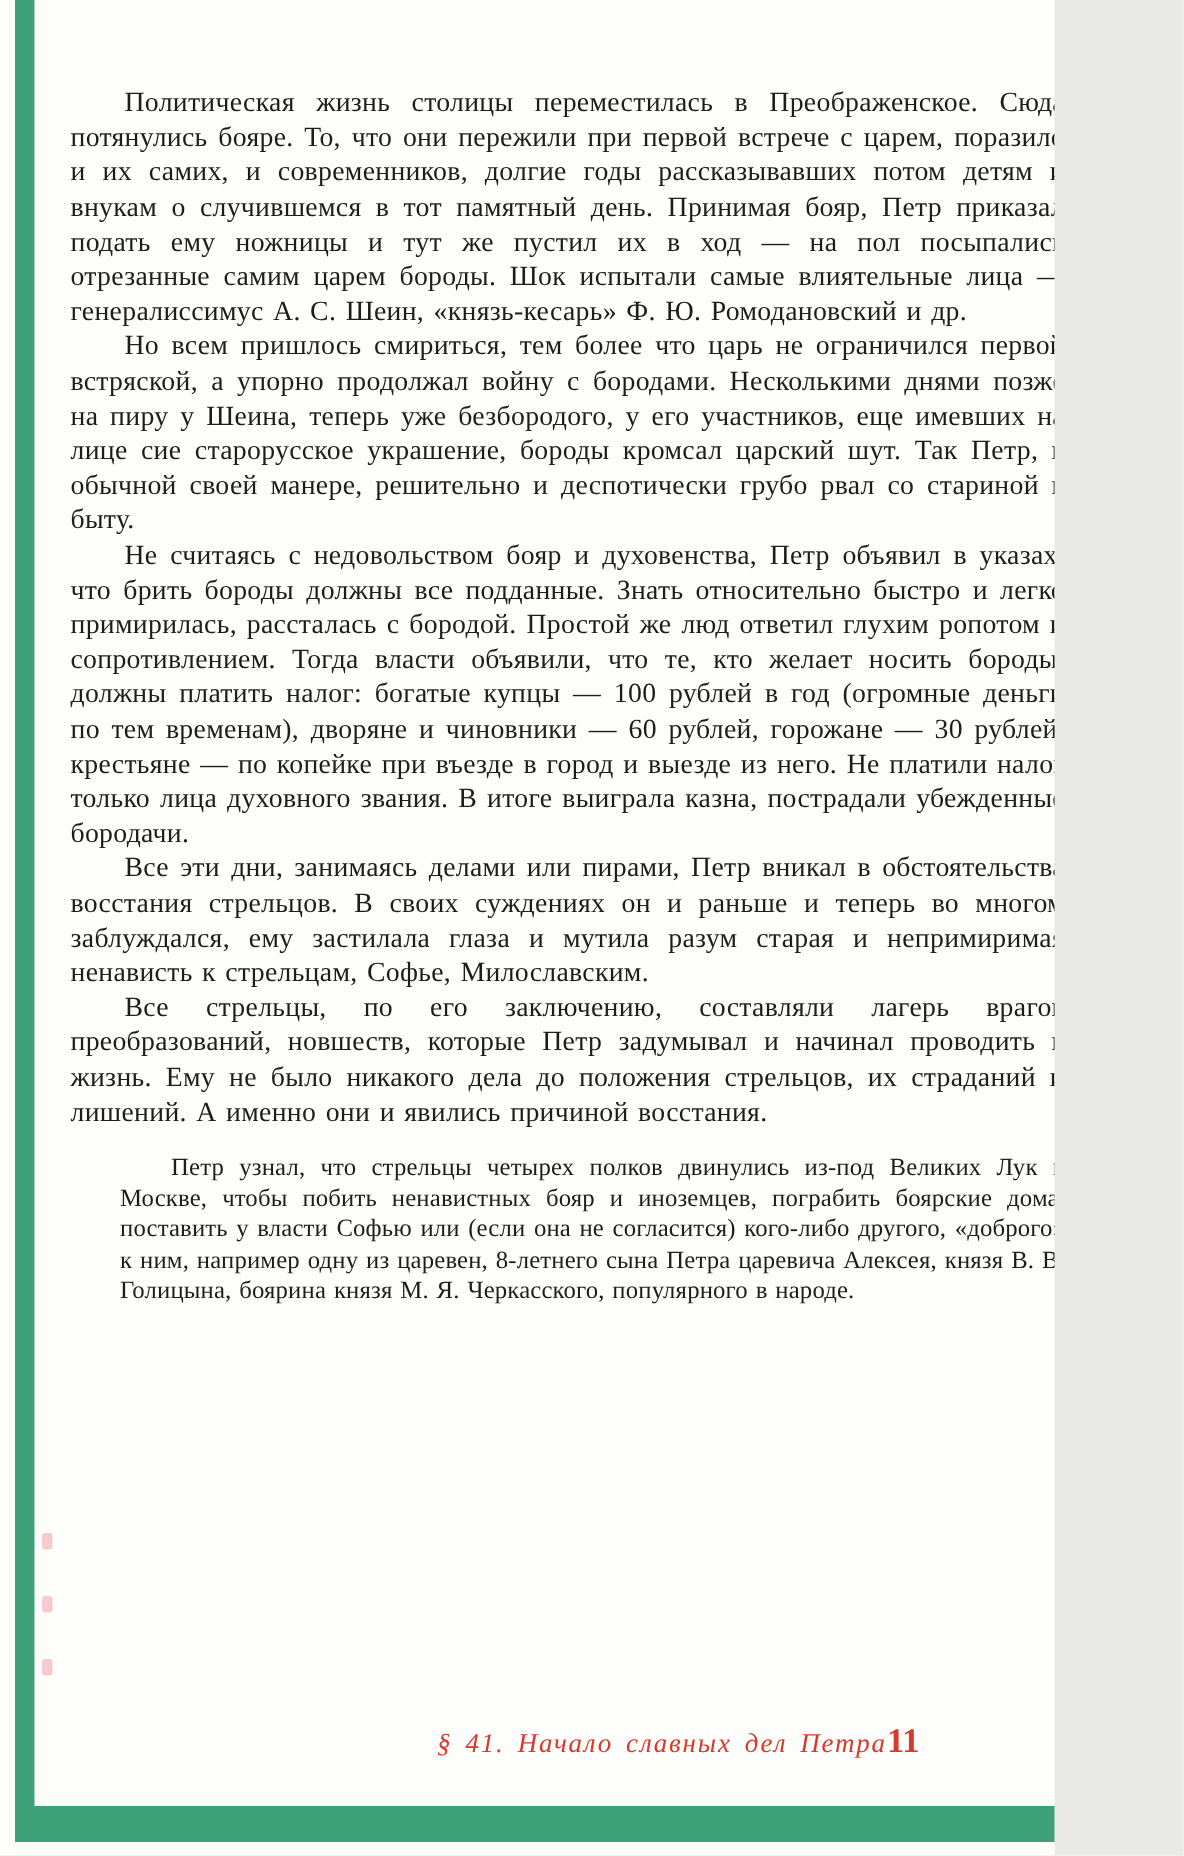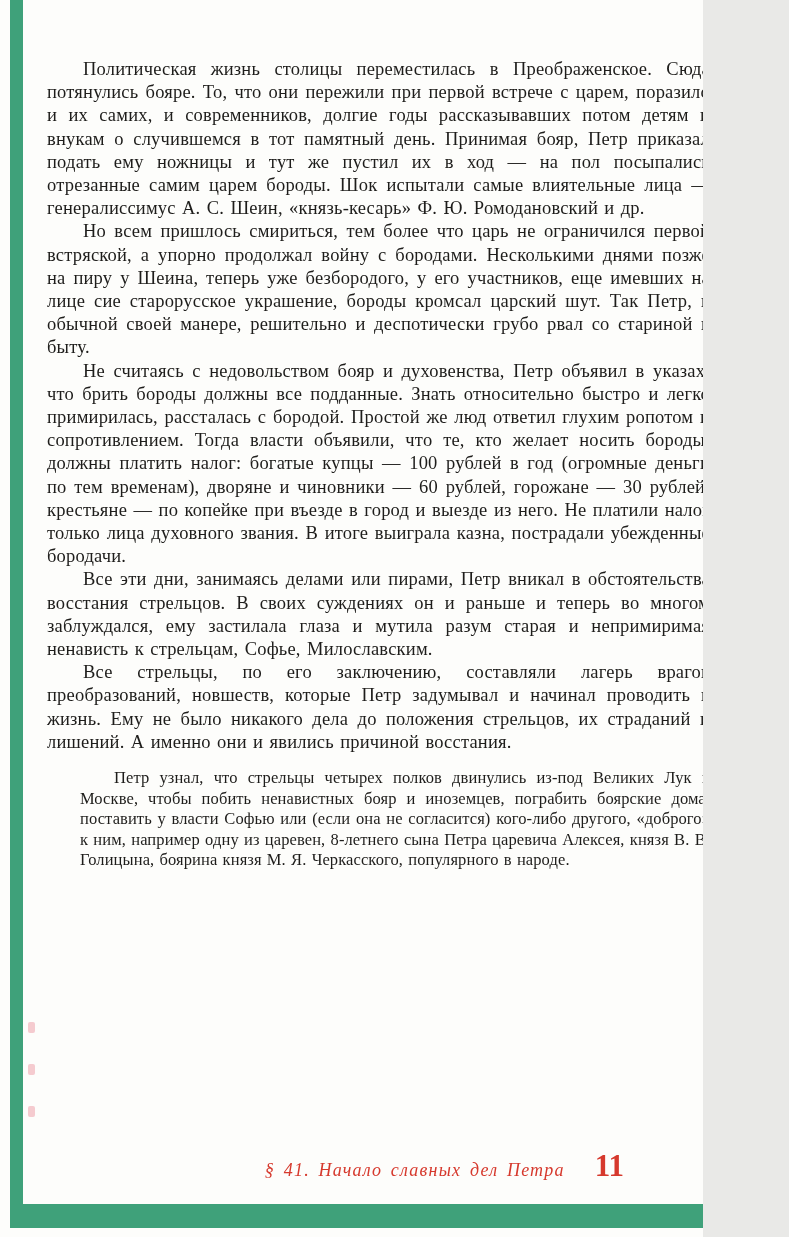--- a/index.html
+++ b/index.html
@@ -54,37 +54,36 @@
     text-align: justify;
     font-size: 16.5px;
     line-height: 20.6px;
     letter-spacing: 0.1px;
     word-spacing: 1px;
     font-family: Liberation Serif, serif;
   }
   .footer {
     position: absolute;
     top: 1148px;
-    right: 79px;
+    right: 90px;
     display: flex;
     align-items: baseline;
     white-space: nowrap;
   }
   .section-heading {
     color: #d6392d;
     font-style: italic;
     font-size: 18px;
     letter-spacing: 1.2px;
     word-spacing: 3px;
   }
   .page-number {
     color: #d6392d;
     font-weight: bold;
-    font-size: 31px;
-    margin-left: 30px;
+    font-size: 23px;
     font-style: normal;
   }
   .artifact {
     position: absolute;
     left: 28px;
     width: 7px;
     height: 11px;
     background: #f2b9c0;
     opacity: 0.75;
     border-radius: 2px;

